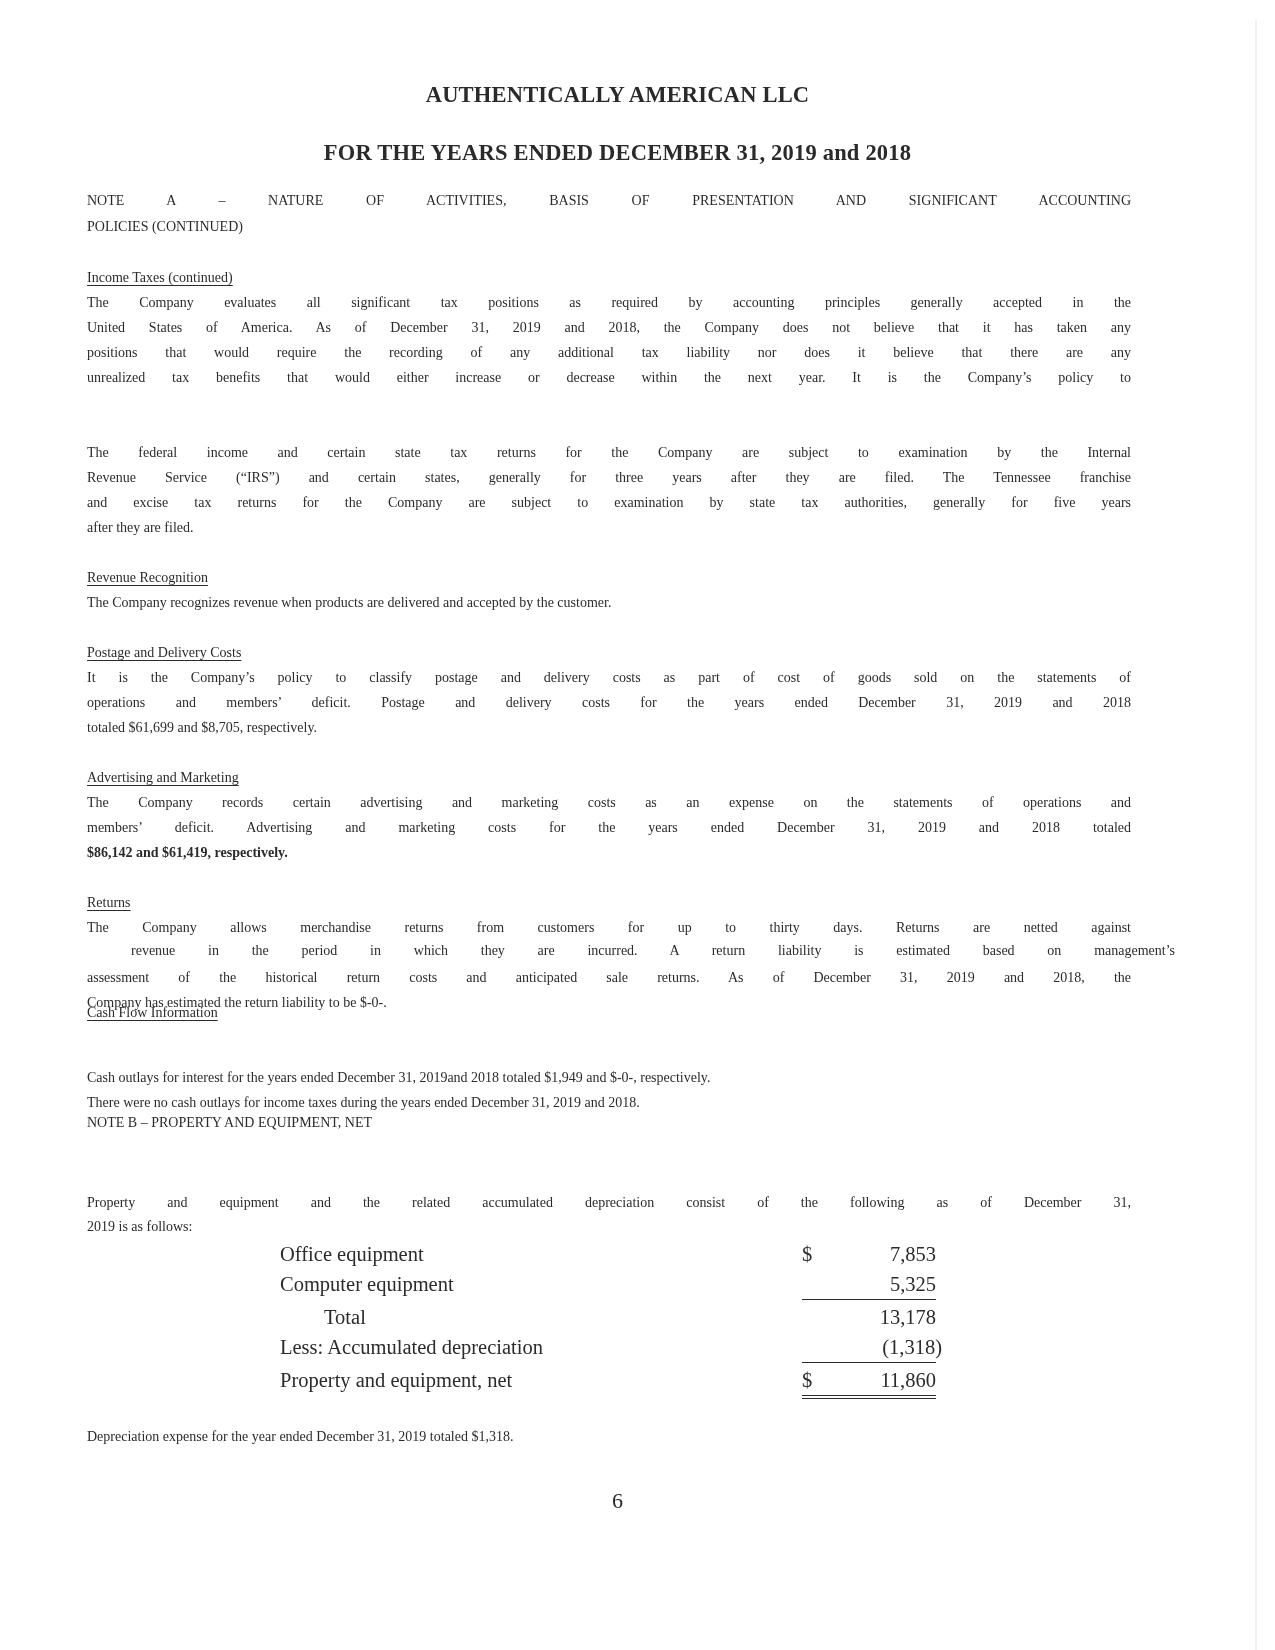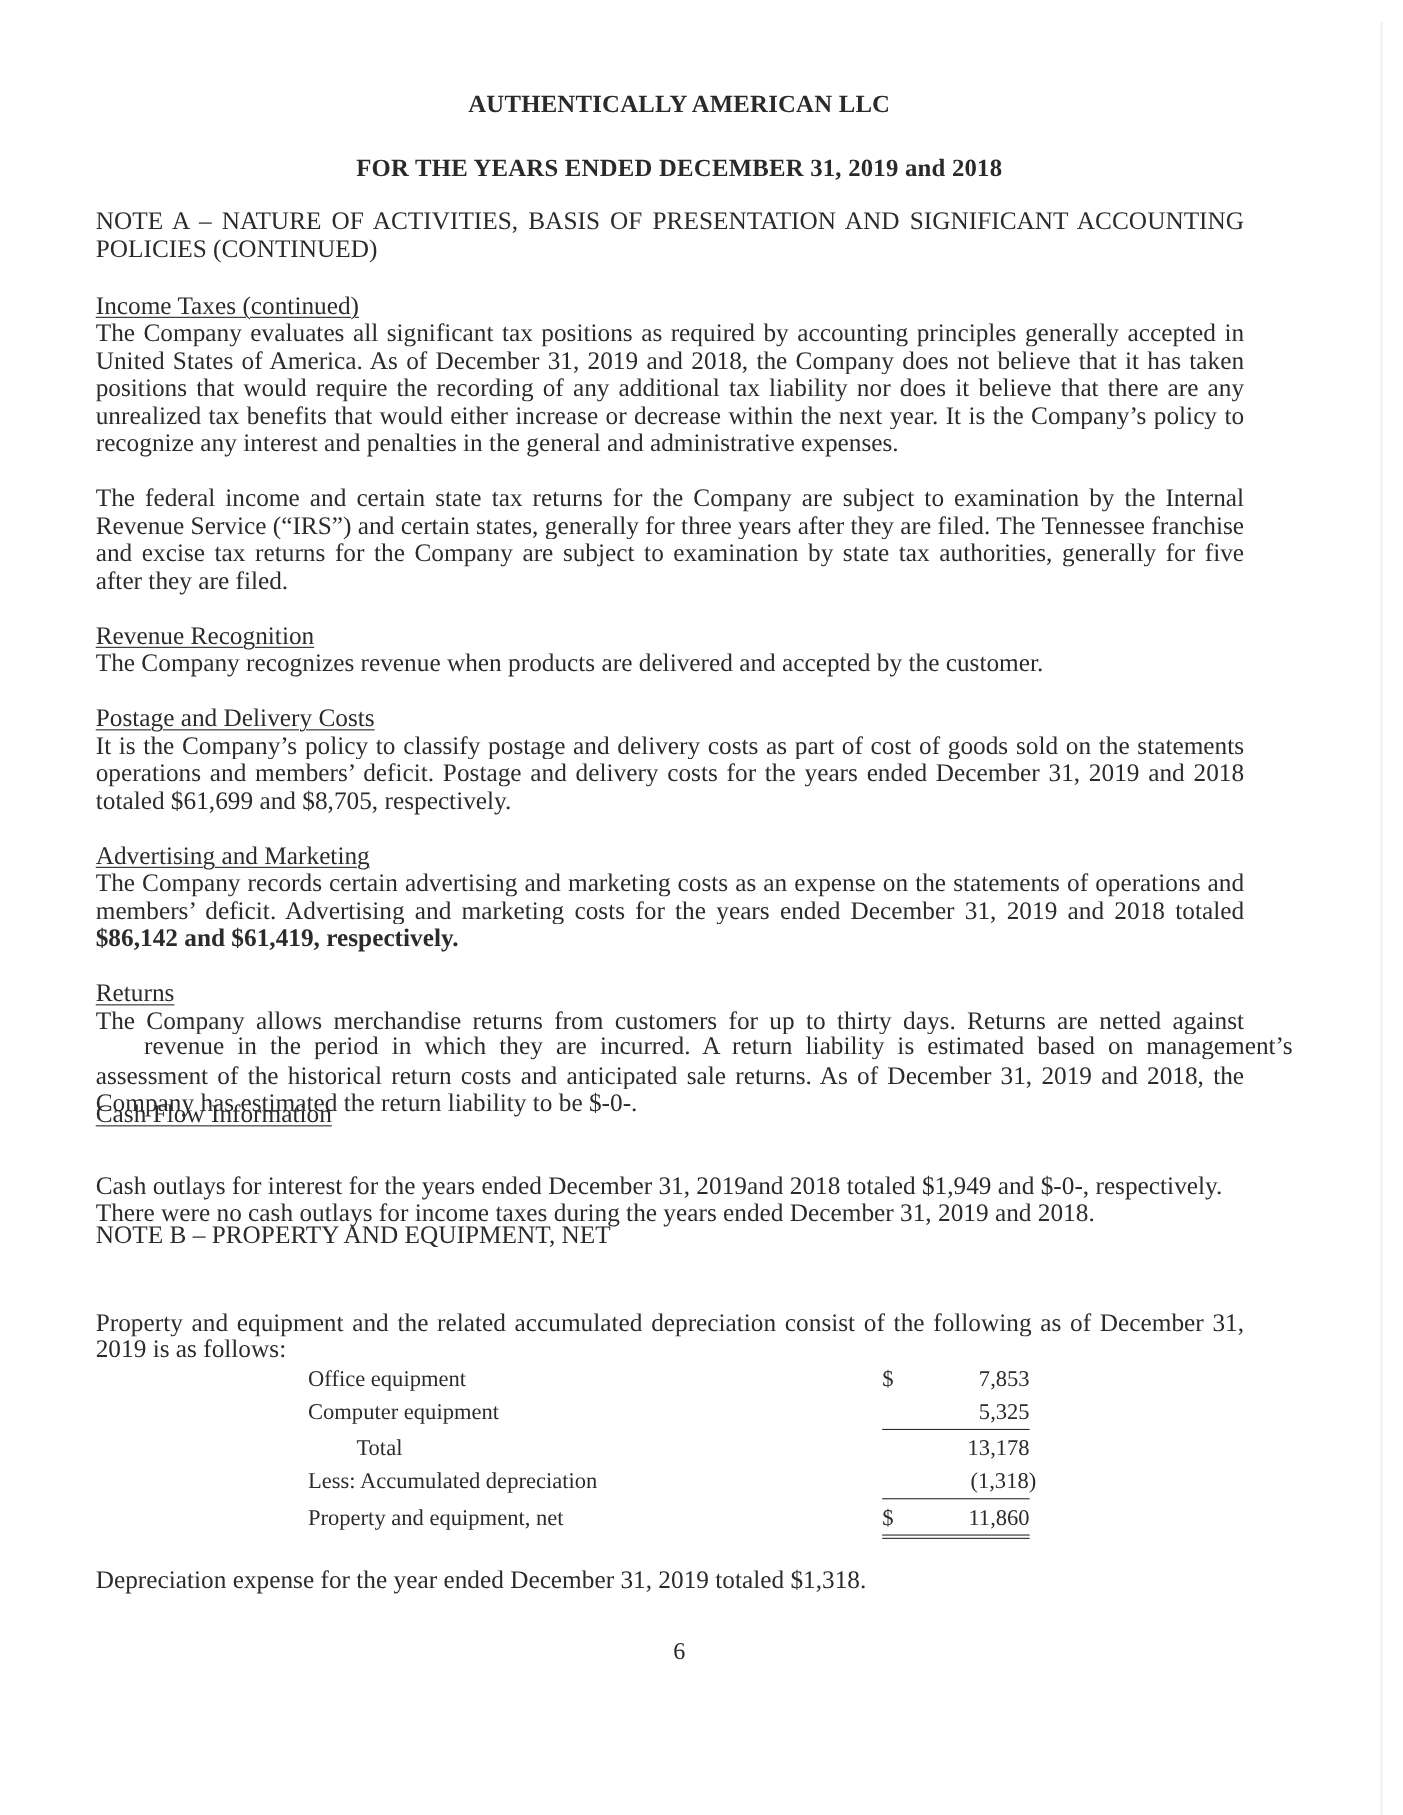--- a/index.html
+++ b/index.html
@@ -37,21 +37,21 @@
     text-align: center;
     font-weight: bold;
     font-size: 22.5px;
     letter-spacing: 0.2px;
     color: #2a2a2a;
   }
   .line {
     position: absolute;
     left: 87px;
     width: 1044px;
-    font-size: 23px;
+    font-size: 14px;
     line-height: 25px;
     white-space: nowrap;
   }
   .just {
     text-align: justify;
     text-align-last: justify;
     white-space: normal;
     height: 25px;
     overflow: hidden;
   }
@@ -100,21 +100,20 @@
   <div class="hdr" style="top:140px;">FOR THE YEARS ENDED DECEMBER 31, 2019 and 2018</div>
 
   <div class="line just" style="top:188px;">NOTE A – NATURE OF ACTIVITIES, BASIS OF PRESENTATION AND SIGNIFICANT ACCOUNTING</div>
   <div class="line" style="top:214px;">POLICIES (CONTINUED)</div>
 
   <div class="line u" style="top:265px; width:auto;">Income Taxes (continued)</div>
   <div class="line just" style="top:290px;">The Company evaluates all significant tax positions as required by accounting principles generally accepted in the</div>
   <div class="line just" style="top:315px;">United States of America. As of December 31, 2019 and 2018, the Company does not believe that it has taken any</div>
   <div class="line just" style="top:340px;">positions that would require the recording of any additional tax liability nor does it believe that there are any</div>
   <div class="line just" style="top:365px;">unrealized tax benefits that would either increase or decrease within the next year.  It is the Company’s policy to</div>
-  <div class="line" style="top:390px;">recognize any interest and penalties in the general and administrative expenses.</div>
 
   <div class="line just" style="top:440px;">The federal income and certain state tax returns for the Company are subject to examination by the Internal</div>
   <div class="line just" style="top:465px;">Revenue Service (“IRS”) and certain states, generally for three years after they are filed. The Tennessee franchise</div>
   <div class="line just" style="top:490px;">and excise tax returns for the Company are subject to examination by state tax authorities, generally for five years</div>
   <div class="line" style="top:515px;">after they are filed.</div>
 
   <div class="line u" style="top:565px; width:auto;">Revenue Recognition</div>
   <div class="line" style="top:590px;">The Company recognizes revenue when products are delivered and accepted by the customer.</div>
 
   <div class="line u" style="top:640px; width:auto;">Postage and Delivery Costs</div>

